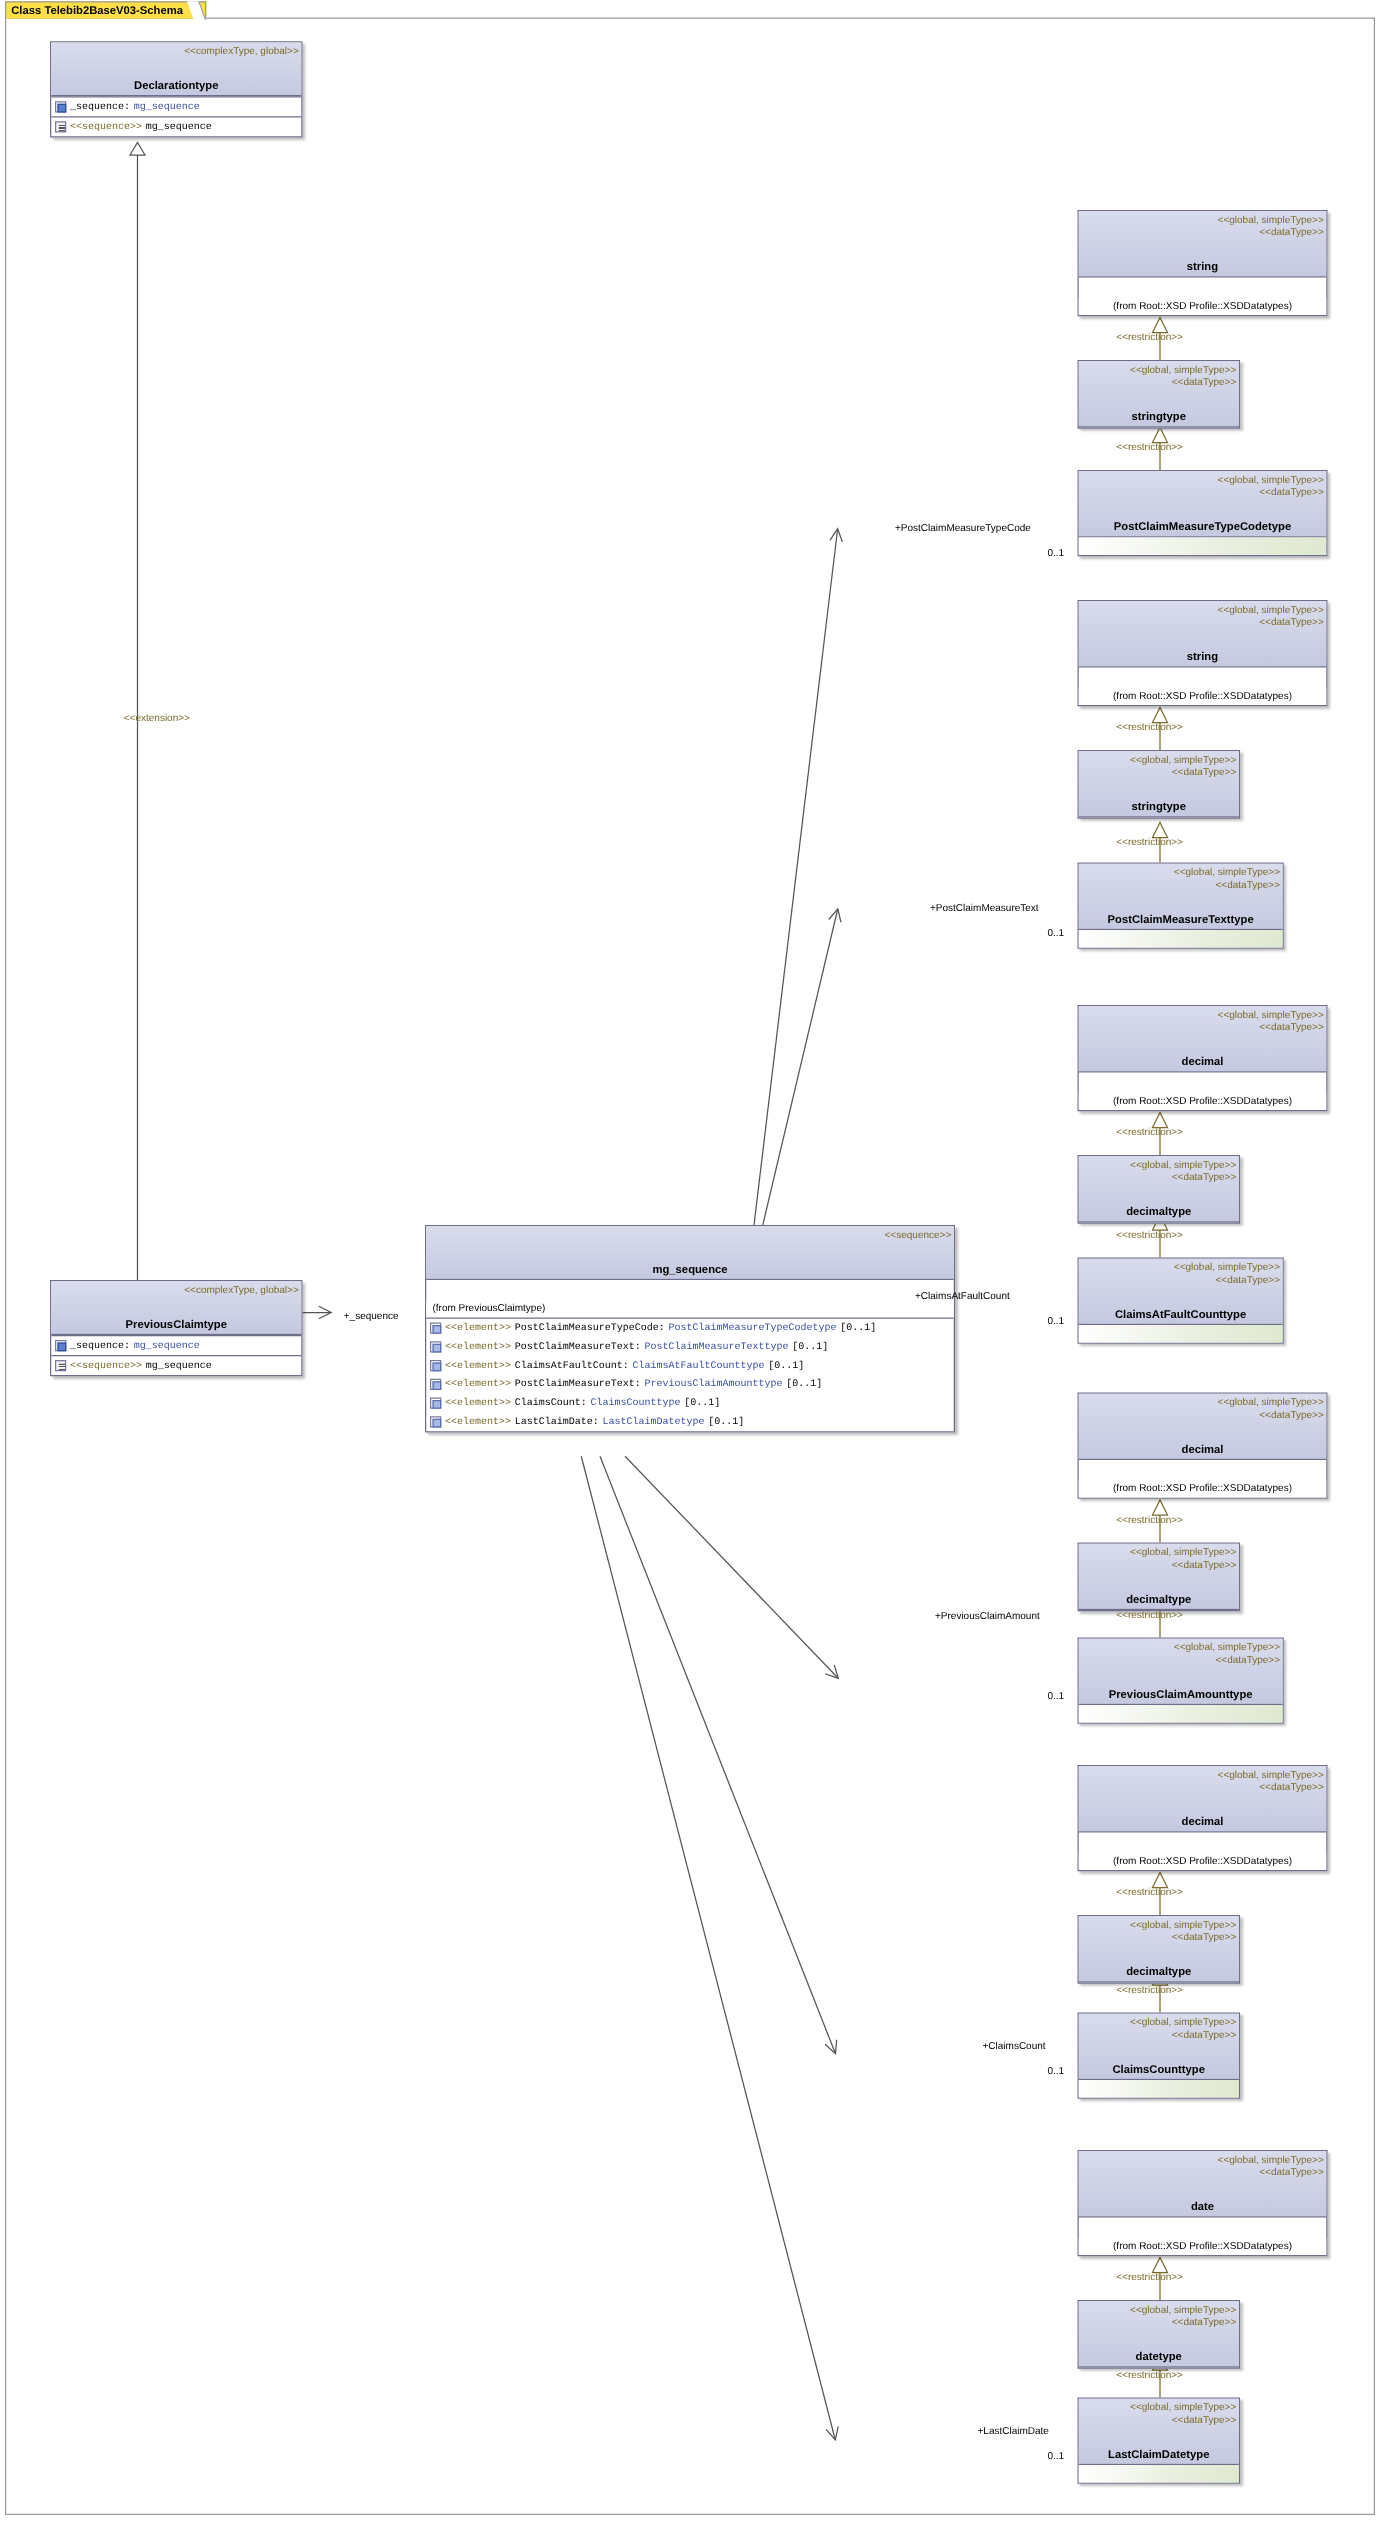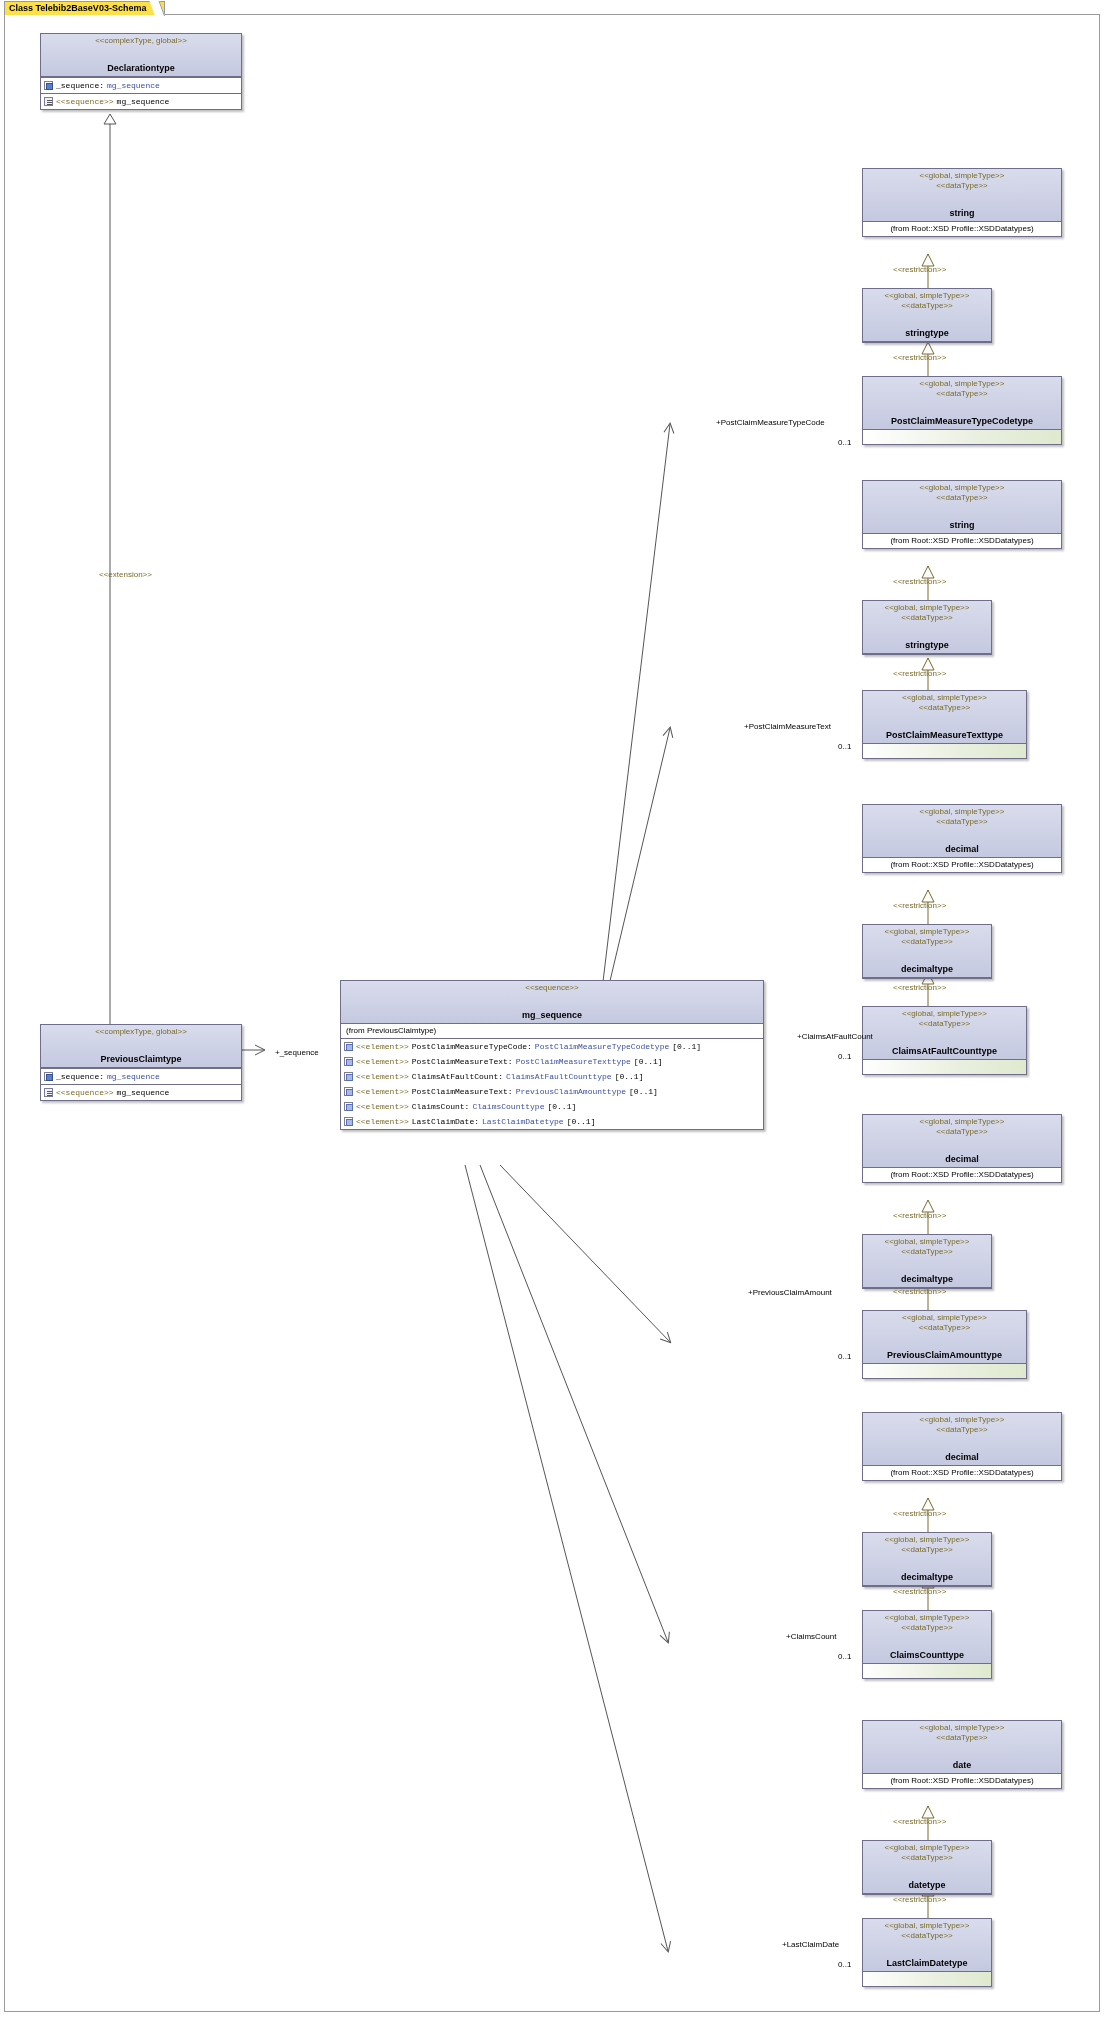--- a/index.html
+++ b/index.html
@@ -60,34 +60,36 @@
     background: linear-gradient(to bottom, #d9dcec 0%, #c5c9e0 100%);
     border-bottom:1px solid #6e6e8c;
     text-align:center;
     padding:2px 2px 3px 2px;
     line-height:10px;
   }
   .uml .hdr .stereo {
     color:#7a6b2a;
     font-size:8px;
     display:block;
+    text-align:right;
   }
   .uml .hdr .nm {
     font-weight:bold;
     font-size:9px;
     display:block;
     color:#000;
     margin-top:17px;
   }
   .uml .frm {
     text-align:center;
     font-size:8px;
     padding:2px 2px;
     line-height:10px;
     background:#ffffff;
+    margin-top:16px;
   }
   .uml .sep { border-top:1px solid #6e6e8c; }
   .uml .row {
     padding:2px 3px;
     line-height:11px;
     white-space:nowrap;
     display:flex;
     align-items:center;
     gap:3px;
     font-size:8px;
@@ -493,21 +495,21 @@
   <div class="clbl gold" style="left:893px; top:1587px;">&lt;&lt;restriction&gt;&gt;</div>
   <div class="clbl gold" style="left:893px; top:1817px;">&lt;&lt;restriction&gt;&gt;</div>
   <div class="clbl gold" style="left:893px; top:1895px;">&lt;&lt;restriction&gt;&gt;</div>
 
   <div class="clbl" style="left:716px; top:418px;">+PostClaimMeasureTypeCode</div>
   <div class="clbl" style="left:838px; top:438px;">0..1</div>
 
   <div class="clbl" style="left:744px; top:722px;text-align:right;">+PostClaimMeasureText</div>
   <div class="clbl" style="left:838px; top:742px;">0..1</div>
 
-  <div class="clbl" style="left:797px; top:1032px;">+ClaimsAtFaultCount</div>
+  <div class="clbl" style="left:732px; top:1032px;">+ClaimsAtFaultCount</div>
   <div class="clbl" style="left:838px; top:1052px;">0..1</div>
 
   <div class="clbl" style="left:748px; top:1288px;">+PreviousClaimAmount</div>
   <div class="clbl" style="left:838px; top:1352px;">0..1</div>
 
   <div class="clbl" style="left:786px; top:1632px;">+ClaimsCount</div>
   <div class="clbl" style="left:838px; top:1652px;">0..1</div>
 
   <div class="clbl" style="left:782px; top:1940px;">+LastClaimDate</div>
   <div class="clbl" style="left:838px; top:1960px;">0..1</div>

